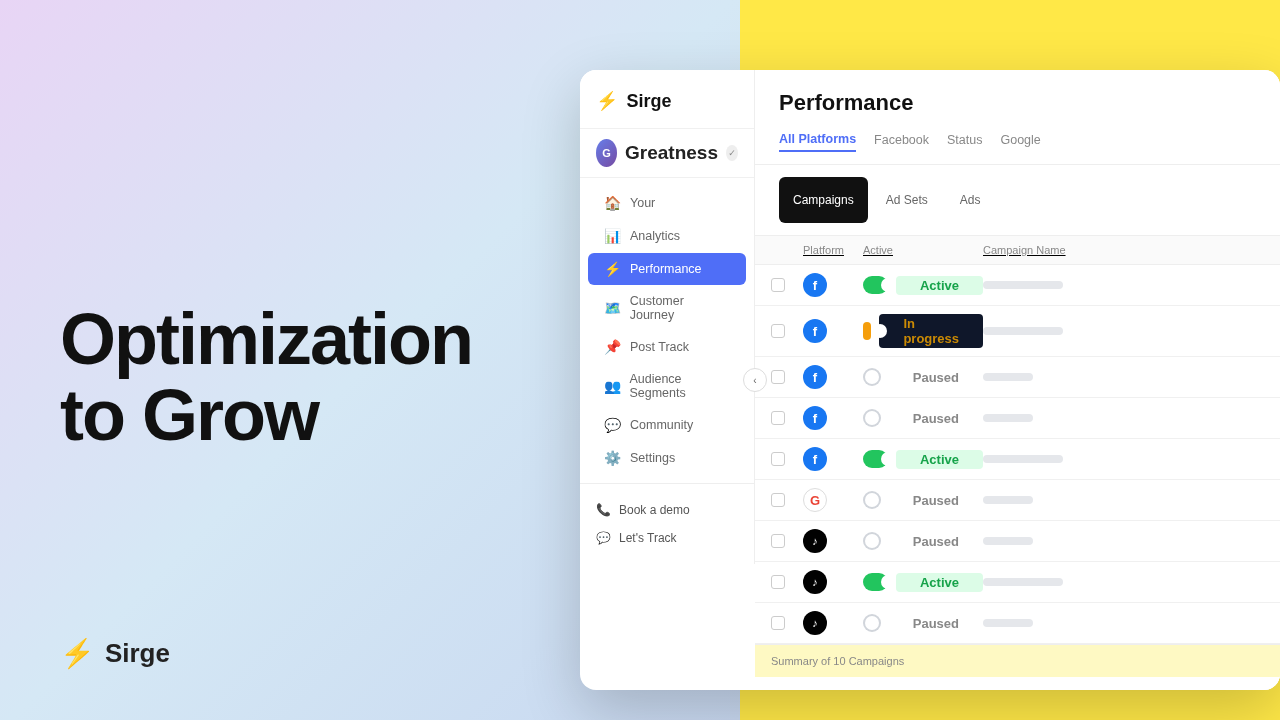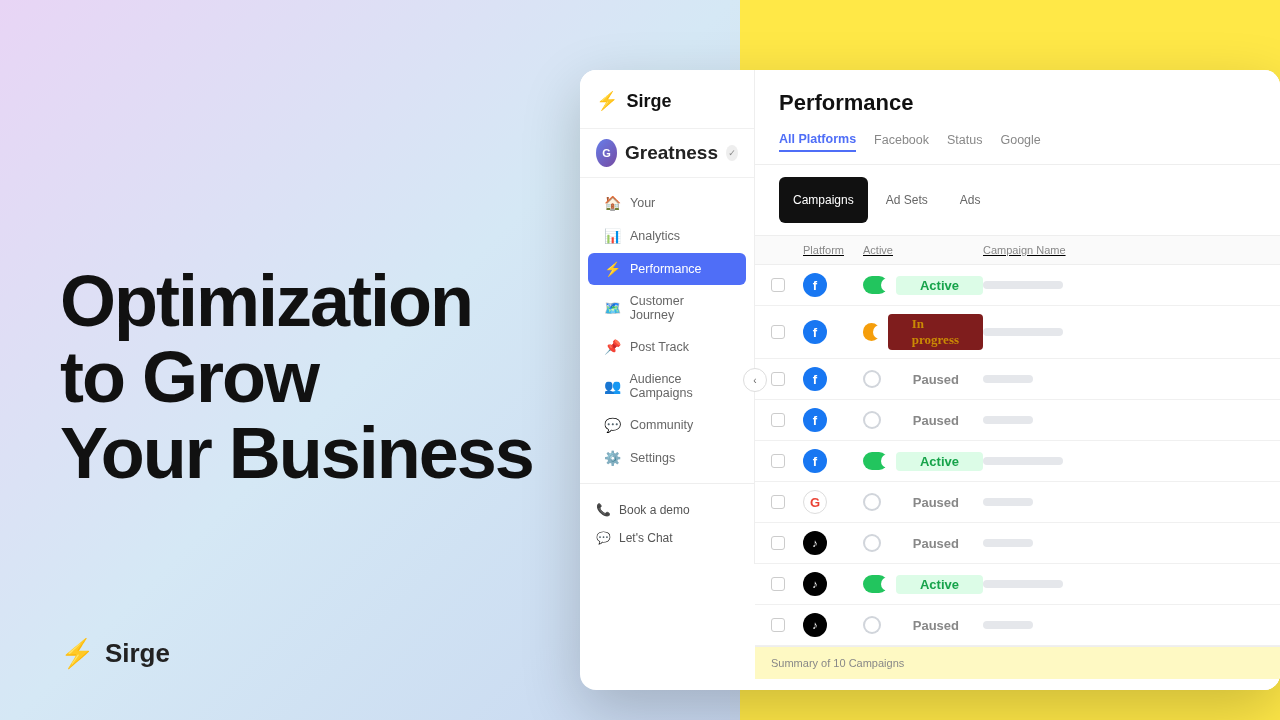--- a/index.html
+++ b/index.html
@@ -340,21 +340,21 @@
     .toggle-pending::after { left: 10px; }
 
     .status-badge {
       font-size: 13px;
       font-weight: 600;
       padding: 2px 24px;
       border-radius: 4px;
     }
 
     .badge-active { background: #DCFCE7; color: #16A34A; }
-    .badge-in-progress { background: #7f1d1d; color: #CA8A04; font-family: Liberation Serif, serif; }
+    .badge-in-progress { background: #0f172a; color: #CA8A04; }
     .badge-paused { color: #888; }
 
     .campaign-bar {
       height: 8px;
       border-radius: 4px;
       background: #E5E7EB;
       width: 80px;
     }
 
     .campaign-bar-sm {
@@ -397,21 +397,20 @@
     }
   </style>
 </head>
 <body>
 
 <div class="left-panel">
   <div class="headline">
     <br>
     <span>Optimization</span><br>
     <span>to Grow</span><br>
-    <span>Your Business</span>
   </div>
 
   <div class="bottom-logo">
     <span class="bolt-icon">⚡</span>
     <span class="logo-text-bottom">Sirge</span>
   </div>
 </div>
 
 <div class="right-panel">
 
@@ -447,40 +446,40 @@
           <div class="nav-item">
             <span class="nav-icon">🗺️</span>
             <span>Customer Journey</span>
           </div>
           <div class="nav-item">
             <span class="nav-icon">📌</span>
             <span>Post Track</span>
           </div>
           <div class="nav-item">
             <span class="nav-icon">👥</span>
-            <span>Audience Campaigns</span>
+            <span>Audience Segments</span>
           </div>
           <div class="nav-item">
             <span class="nav-icon">💬</span>
             <span>Community</span>
           </div>
           <div class="nav-item">
             <span class="nav-icon">⚙️</span>
             <span>Settings</span>
           </div>
         </div>
 
         <div class="sidebar-bottom">
           <div class="sidebar-bottom-item">
             <span>📞</span>
             <span>Book a demo</span>
           </div>
           <div class="sidebar-bottom-item">
             <span>💬</span>
-            <span>Let's Chat</span>
+            <span>Let's Track</span>
           </div>
         </div>
 
       </div>
 
       <div class="collapse-btn">‹</div>
     </div>
 
     <div class="main-content">
 

